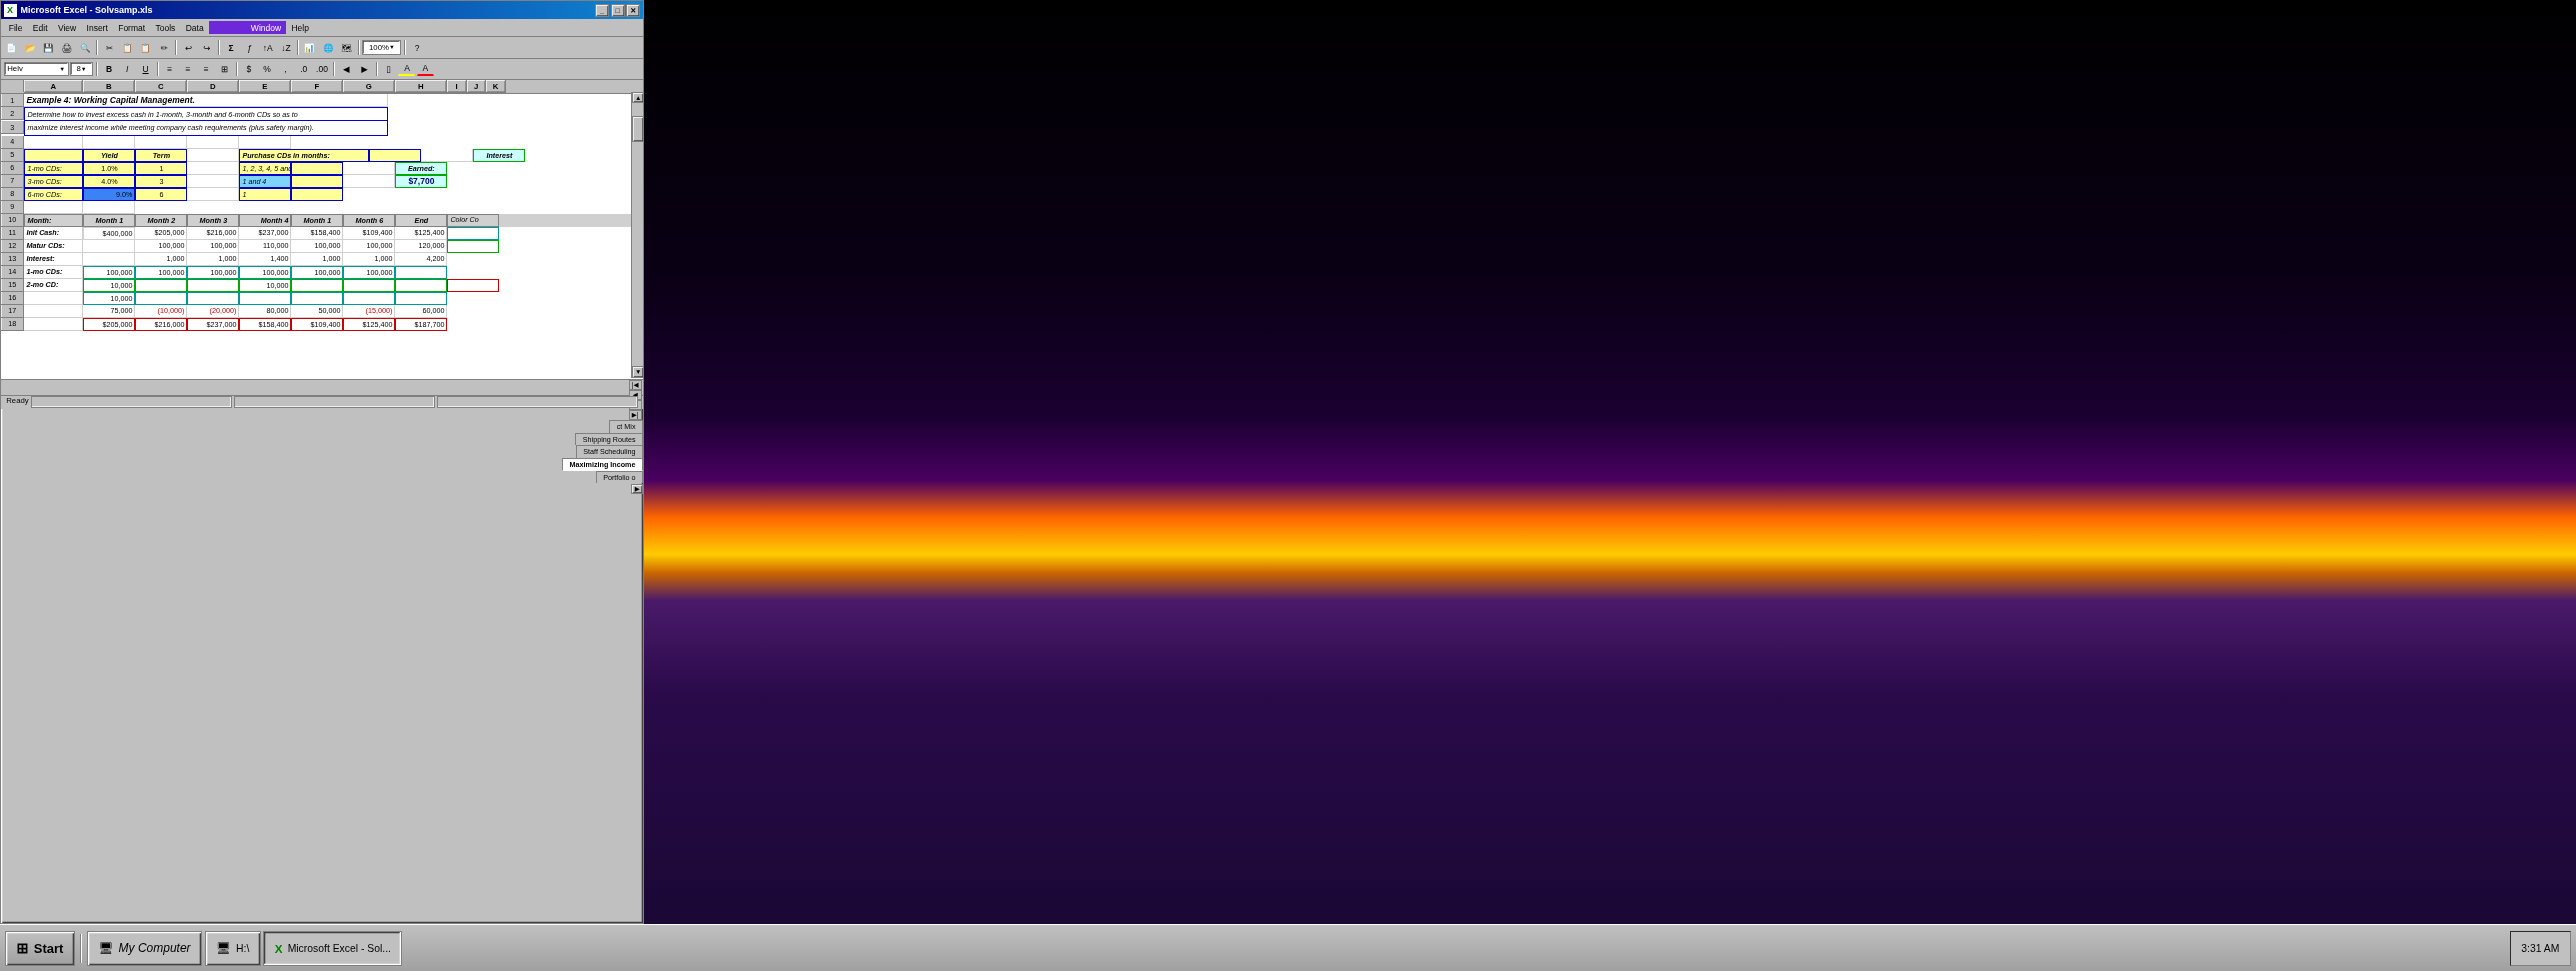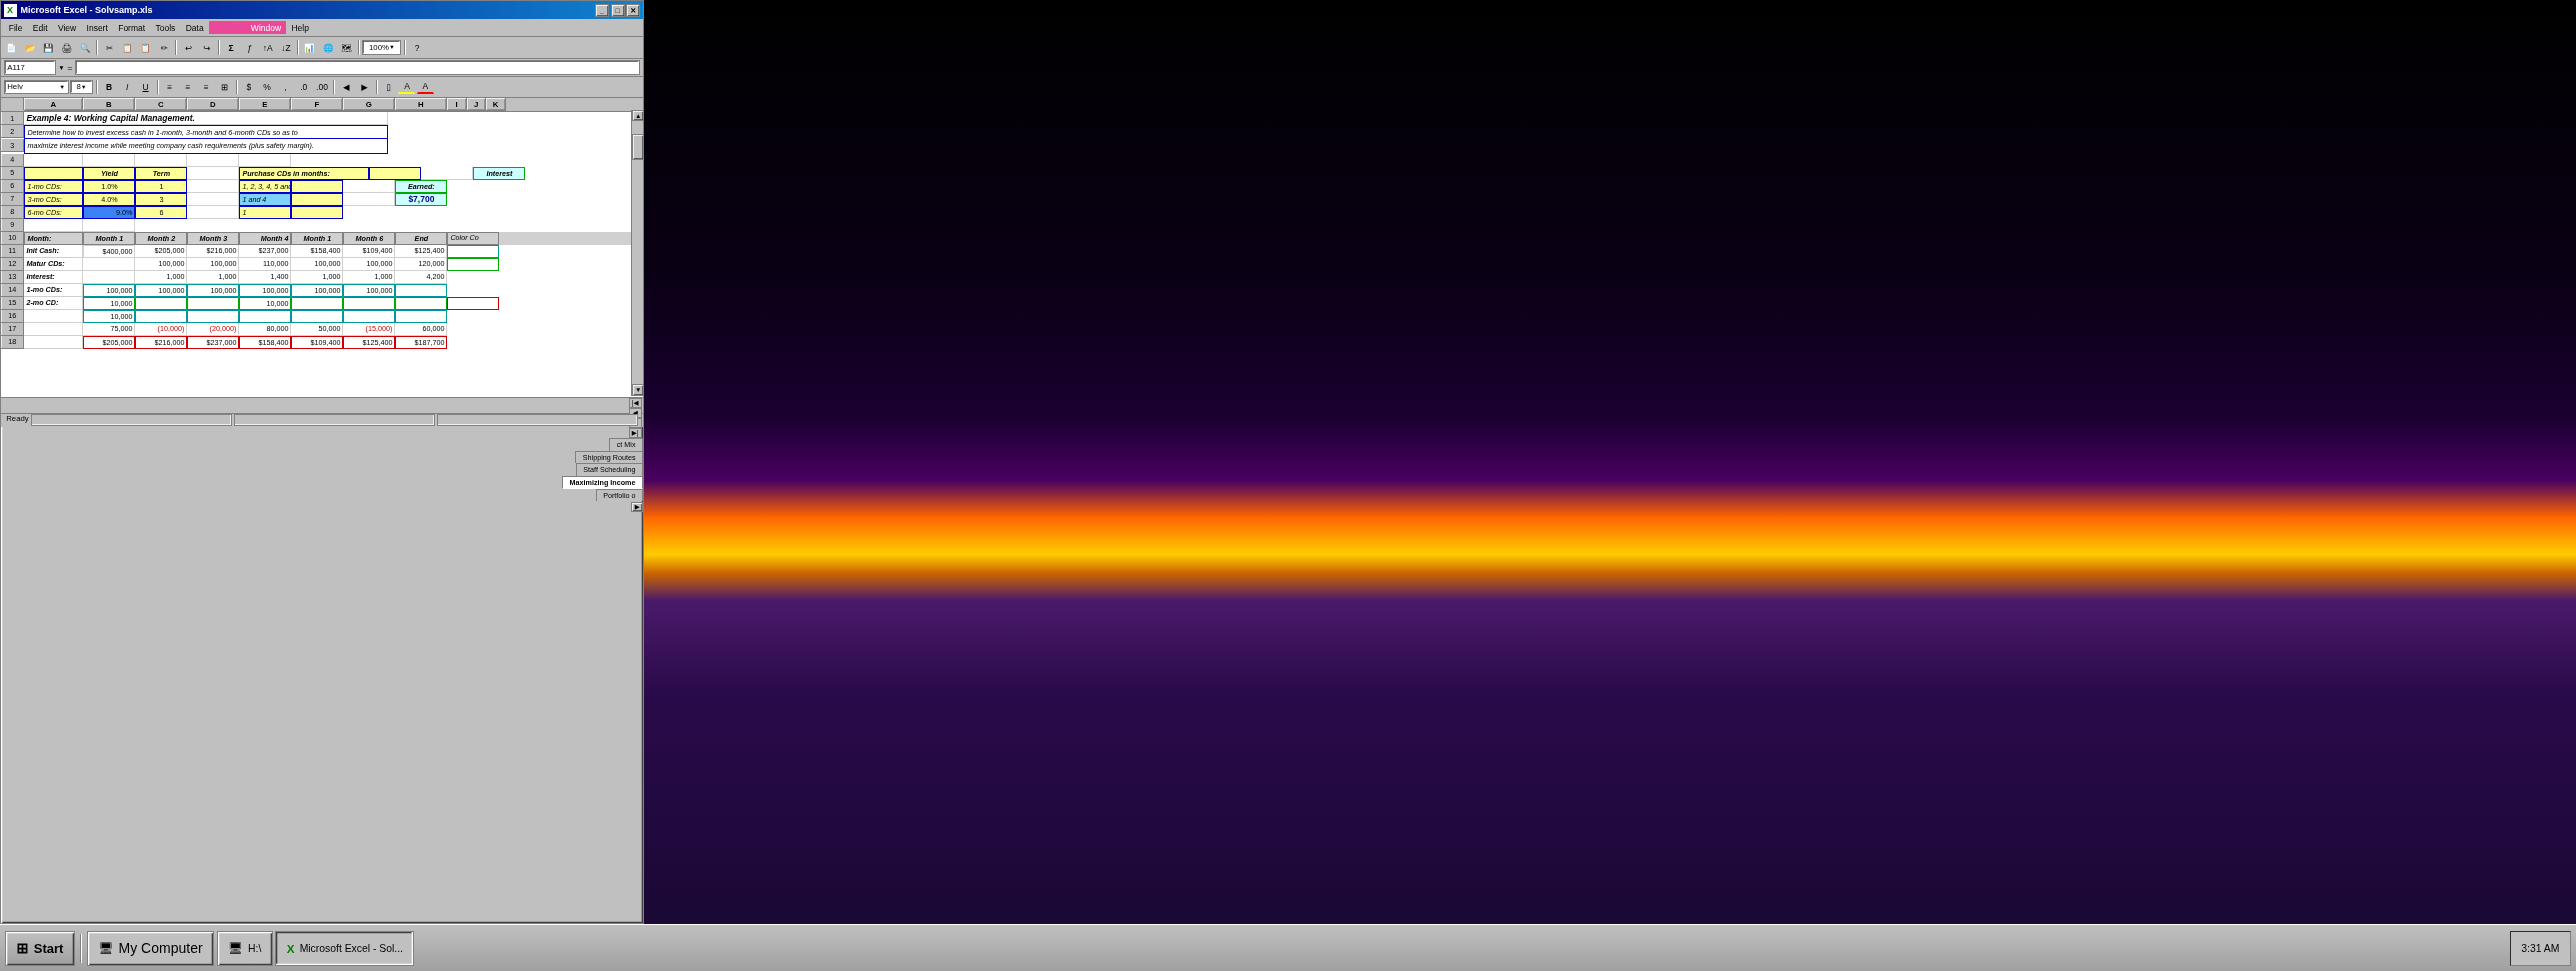--- a/index.html
+++ b/index.html
@@ -415,21 +415,21 @@
   </div>
 
   <div class="menu-bar">
     <div class="menu-item">File</div>
     <div class="menu-item">Edit</div>
     <div class="menu-item">View</div>
     <div class="menu-item">Insert</div>
     <div class="menu-item">Format</div>
     <div class="menu-item">Tools</div>
     <div class="menu-item">Data</div>
-    <div class="menu-item" style="background:#ec4899;color:#fff;padding-left:42px;">Window</div>
+    <div class="menu-item" style="background:#6d28d9;color:#fff;padding-left:42px;">Window</div>
     <div class="menu-item">Help</div>
   </div>
 
   <div class="toolbar">
     <div class="toolbar-btn">📄</div>
     <div class="toolbar-btn">📂</div>
     <div class="toolbar-btn">💾</div>
     <div class="toolbar-btn">🖨</div>
     <div class="toolbar-btn">🔍</div>
     <div class="toolbar-sep"></div>
@@ -451,32 +451,20 @@
     <div class="toolbar-btn">🗺</div>
     <div class="toolbar-sep"></div>
     <div class="zoom-box">
       <span>100%</span>
       <span style="font-size:5.9px;">▼</span>
     </div>
     <div class="toolbar-sep"></div>
     <div class="toolbar-btn">?</div>
   </div>
 
-  <div class="formula-bar">
-    <div class="cell-ref-box">
-      <span>A117</span>
-    </div>
-    <div style="display:flex;align-items:center;gap:1.3px;">
-      <span style="font-size:6.5px;cursor:pointer;">▼</span>
-    </div>
-    <span class="formula-sep">=</span>
-    <div style="flex:1;height:14.3px;border:0.7px solid #808080;box-shadow:-0.7px -0.7px 0 #fff inset,0.7px 0.7px 0 #404040 inset;background:#fff;display:flex;align-items:center;padding:0 2.6px;">
-      <span></span>
-    </div>
-  </div>
 
   <div class="format-toolbar">
     <div class="font-box">
       <span>Helv</span>
       <span style="font-size:5.9px;margin-left:auto;">▼</span>
     </div>
     <div class="size-box">
       <span>8</span>
       <span style="font-size:5.9px;">▼</span>
     </div>
@@ -909,21 +897,21 @@
 </div>
 
 <div class="taskbar">
   <div class="start-btn">
     <span style="font-size:14.3px;">⊞</span>
     <span style="font-size:13px;font-weight:bold;">Start</span>
   </div>
   <div class="taskbar-sep"></div>
   <div class="taskbar-btn">
     <span style="font-size:11.7px;">🖥</span>
-    <span style="font-size:14px;">My Computer</span>
+    <span style="font-size:12px;font-style:italic;">My Computer</span>
   </div>
   <div class="taskbar-btn">
     <span style="font-size:11.7px;">🖥</span>
     <span style="font-size:10.4px;">H:\</span>
   </div>
   <div class="taskbar-btn active">
     <span style="font-size:11.7px;color:green;font-weight:bold;">X</span>
     <span style="font-size:10.4px;">Microsoft Excel - Sol...</span>
   </div>
   <div class="taskbar-clock">

